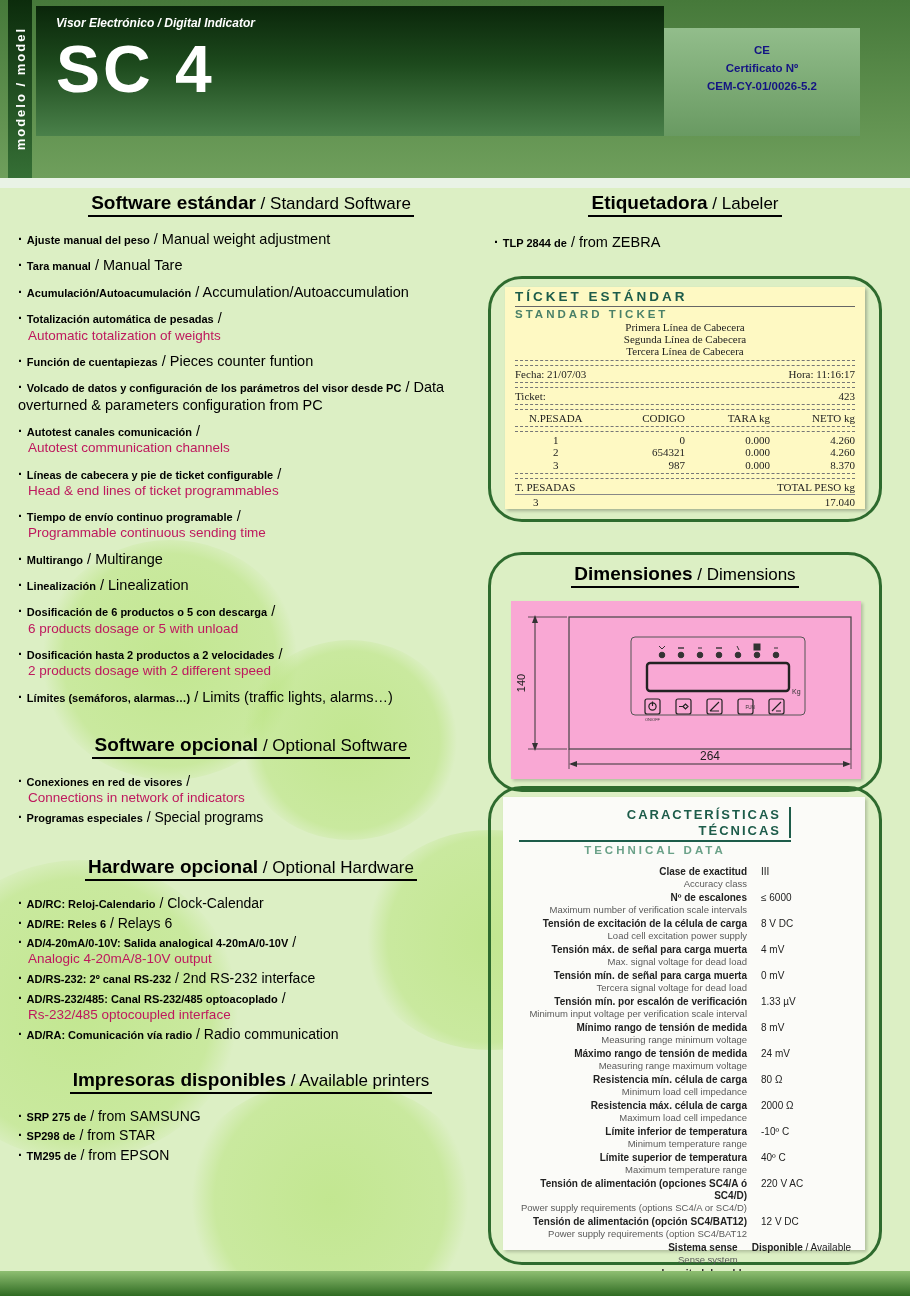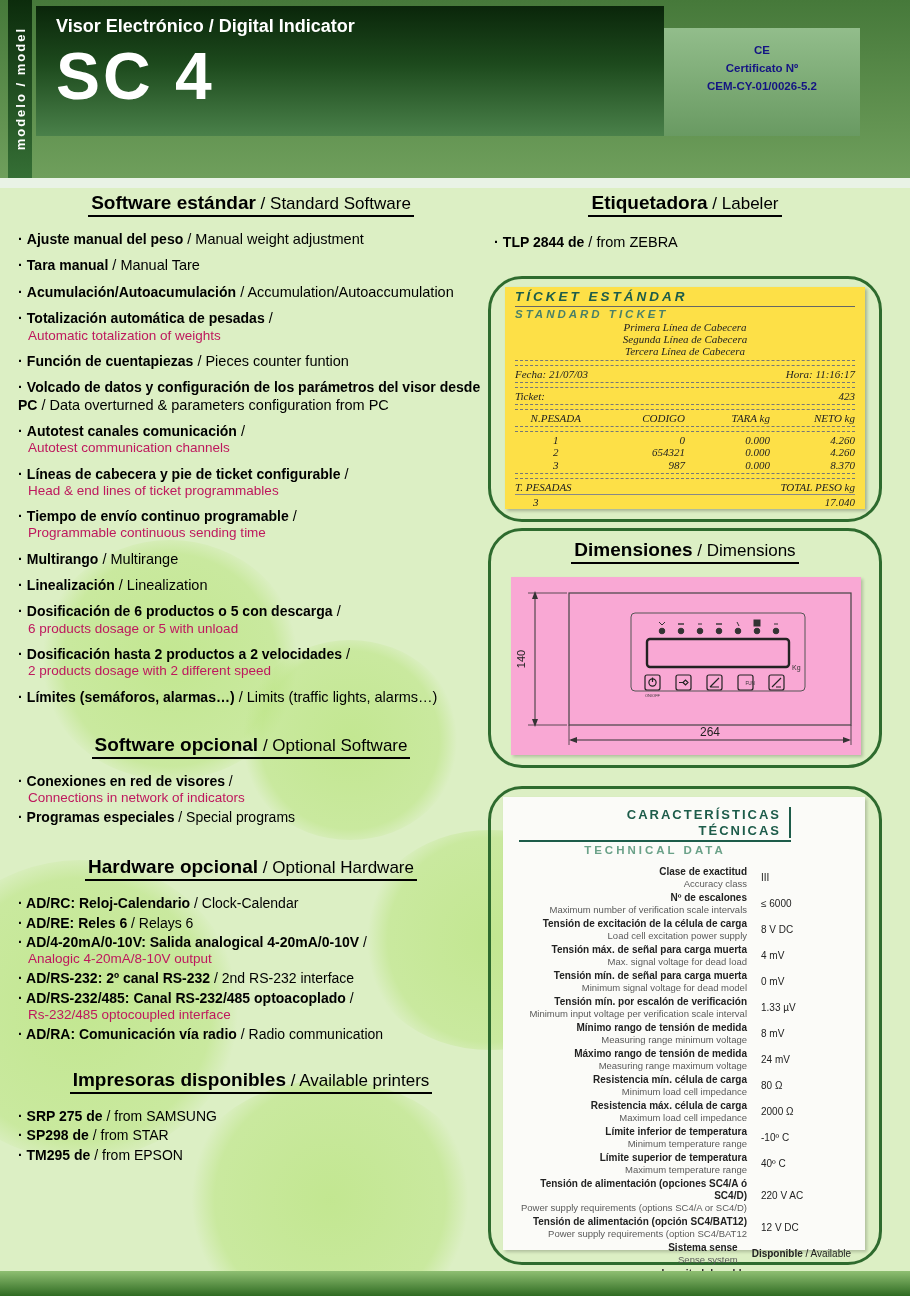--- a/index.html
+++ b/index.html
@@ -14,51 +14,51 @@
   .bar-bottom{position:absolute;left:0;top:1271px;width:910px;height:25px;
           background:linear-gradient(180deg,#8fbf72,#2f6b22);}
   
   .side-strip{position:absolute;left:8px;top:0;width:24px;height:178px;
           background:linear-gradient(180deg,#0c2c0c,#356f35);display:flex;align-items:center;justify-content:center;}
   .side-strip span{writing-mode:vertical-rl;transform:rotate(180deg);color:#fff;
           font-weight:bold;font-size:13px;letter-spacing:2px;}
   .hdr-main{position:absolute;left:36px;top:6px;width:628px;height:130px;
           background:linear-gradient(180deg,#0a260a 0%,#1d4a1d 45%,#4a814a 100%);
           padding:10px 0 0 20px;box-sizing:border-box;}
-  .hdr-title{color:#fff;font-weight:bold;font-size:18px;}
+  .hdr-title{color:#fff;font-weight:bold;font-size:12px;font-style:italic;}
   .hdr-model{color:#fff;font-weight:bold;font-size:66px;letter-spacing:3px;margin-top:6px;line-height:1;}
   .hdr-cert{position:absolute;left:664px;top:28px;width:196px;height:108px;
           background:linear-gradient(180deg,#92bd8b,#699a62);
           color:#141483;text-align:center;font-weight:bold;font-size:11.5px;
           padding-top:14px;box-sizing:border-box;line-height:1.55;}
   
   .sec-h{text-align:center;margin:0 0 14px 0;}
   .sec-h .hwrap{display:inline-block;border-bottom:2px solid #000;padding:0 3px 1px 3px;}
   .sec-h b{font-size:19px;}
   .sec-h span{font-size:17px;}
   
   .col-left{position:absolute;left:18px;top:192px;width:466px;}
   .li{font-size:14.5px;line-height:1.2;margin:0 0 9px 0;}
   .li::before{content:"·  ";font-weight:bold;}
-  .li b{font-size:14px;}
+  .li b{font-size:11px;}
   .li .en2{font-weight:normal;font-size:13.5px;color:#be185d;margin-left:10px;}
   .tight .li{margin:0 0 3px 0;font-size:14px;}
   .xtight .li{margin:0 0 2.5px 0;font-size:14px;}
   .mt28{margin-top:28px;} .mt30{margin-top:30px;} .mt26{margin-top:26px;}
   
   .lab-h{position:absolute;left:488px;top:192px;width:394px;}
   .lab-items{position:absolute;left:494px;top:234px;width:380px;}
   .panel{position:absolute;left:488px;width:394px;border:3px solid #2e6b2e;border-radius:34px;box-sizing:border-box;}
   #panel-ticket{top:276px;height:246px;}
-  #panel-dims{top:528px;height:240px;}
+  #panel-dims{top:552px;height:240px;}
   #panel-tech{top:786px;height:479px;}
   
-  .tsheet{position:absolute;left:14px;top:8px;right:14px;bottom:10px;background:#fde047;
+  .tsheet{position:absolute;left:14px;top:8px;right:14px;bottom:10px;background:#fef9c3;
           box-shadow:2px 2px 3px rgba(0,0,0,.25);padding:3px 10px 2px 10px;
-          font-family:"Liberation Serif",serif;font-size:11px;line-height:1.1;color:#222;overflow:hidden;font-style:italic;}
+          font-family:"Liberation Serif",serif;font-size:11px;line-height:1.1;color:#222;overflow:hidden;}
   .t-title{font-family:"Liberation Sans",sans-serif;font-weight:bold;letter-spacing:3px;
           color:#1d5c4a;font-size:13.5px;border-bottom:1px solid #666;padding-bottom:1px;}
   .t-sub{font-family:"Liberation Sans",sans-serif;font-weight:bold;letter-spacing:3px;
           color:#4a8068;font-size:11.5px;margin:1px 0 2px 0;}
   .t-center{text-align:center;line-height:1.08;}
   .tsep{height:4px;border-top:1px dashed #777;border-bottom:1px dashed #777;margin:2px 0;}
   .t-row{display:flex;justify-content:space-between;}
   .t-grid{display:grid;grid-template-columns:24% 26% 25% 25%;}
   .t-grid .c0{text-align:center;} .t-grid .r{text-align:right;}
   .t-grid.hd .c0{text-align:center;} .t-grid.hd .r{text-align:right;font-weight:normal;}
@@ -68,21 +68,21 @@
   .dsheet{position:absolute;left:20px;top:46px;width:350px;height:178px;background:#f9a8d4;
           box-shadow:2px 2px 3px rgba(0,0,0,.2);}
   
   .xsheet{position:absolute;left:12px;top:8px;right:14px;bottom:12px;background:#fbfbf8;
           box-shadow:2px 2px 3px rgba(0,0,0,.2);padding:10px 14px 6px 6px;box-sizing:border-box;}
   .x-hdr{width:262px;text-align:right;padding-right:8px;border-right:2px solid #1d5c4a;
           margin-left:10px;color:#1d5c4a;font-weight:bold;font-size:13px;letter-spacing:2px;line-height:1.2;}
   .x-hline{border-top:2px solid #1d5c4a;width:272px;margin:2px 0 2px 10px;}
   .x-en{color:#6aa188;letter-spacing:3px;font-size:11.5px;text-align:center;width:272px;
           margin:0 0 10px 10px;font-weight:bold;}
-  .xrow{display:flex;margin:0 0 3px 0;align-items:center;}
+  .xrow{display:flex;margin:0 0 3px 0;}
   .xl{width:238px;text-align:right;}
   .xl .e{font-size:10px;font-weight:bold;color:#222;line-height:1.18;}
   .xl .g{font-size:9.5px;color:#5a5a5a;line-height:1.18;}
   .xv{padding-left:14px;font-size:10px;color:#222;white-space:nowrap;}
   .xsub .e{font-size:9px;}
   .xsub .xl span{font-weight:normal;color:#5a5a5a;font-size:9px;}
   .xsub{margin:0 0 1px 0;}
   .mb0{margin-bottom:0;}
 </style>
 </head>
@@ -469,21 +469,21 @@
             <div class="xl">
               <div class="e">Tensión máx. de señal para carga muerta</div>
               <div class="g">Max. signal voltage for dead load</div>
             </div>
             <div class="xv"><span>4 mV</span></div>
           </div>
 
           <div class="xrow">
             <div class="xl">
               <div class="e">Tensión mín. de señal para carga muerta</div>
-              <div class="g">Minimum signal voltage for dead model</div>
+              <div class="g">Tercera signal voltage for dead load</div>
             </div>
             <div class="xv"><span>0 mV</span></div>
           </div>
 
           <div class="xrow">
             <div class="xl">
               <div class="e">Tensión mín. por escalón de verificación</div>
               <div class="g">Minimum input voltage per verification scale interval</div>
             </div>
             <div class="xv"><span>1.33 µV</span></div>

